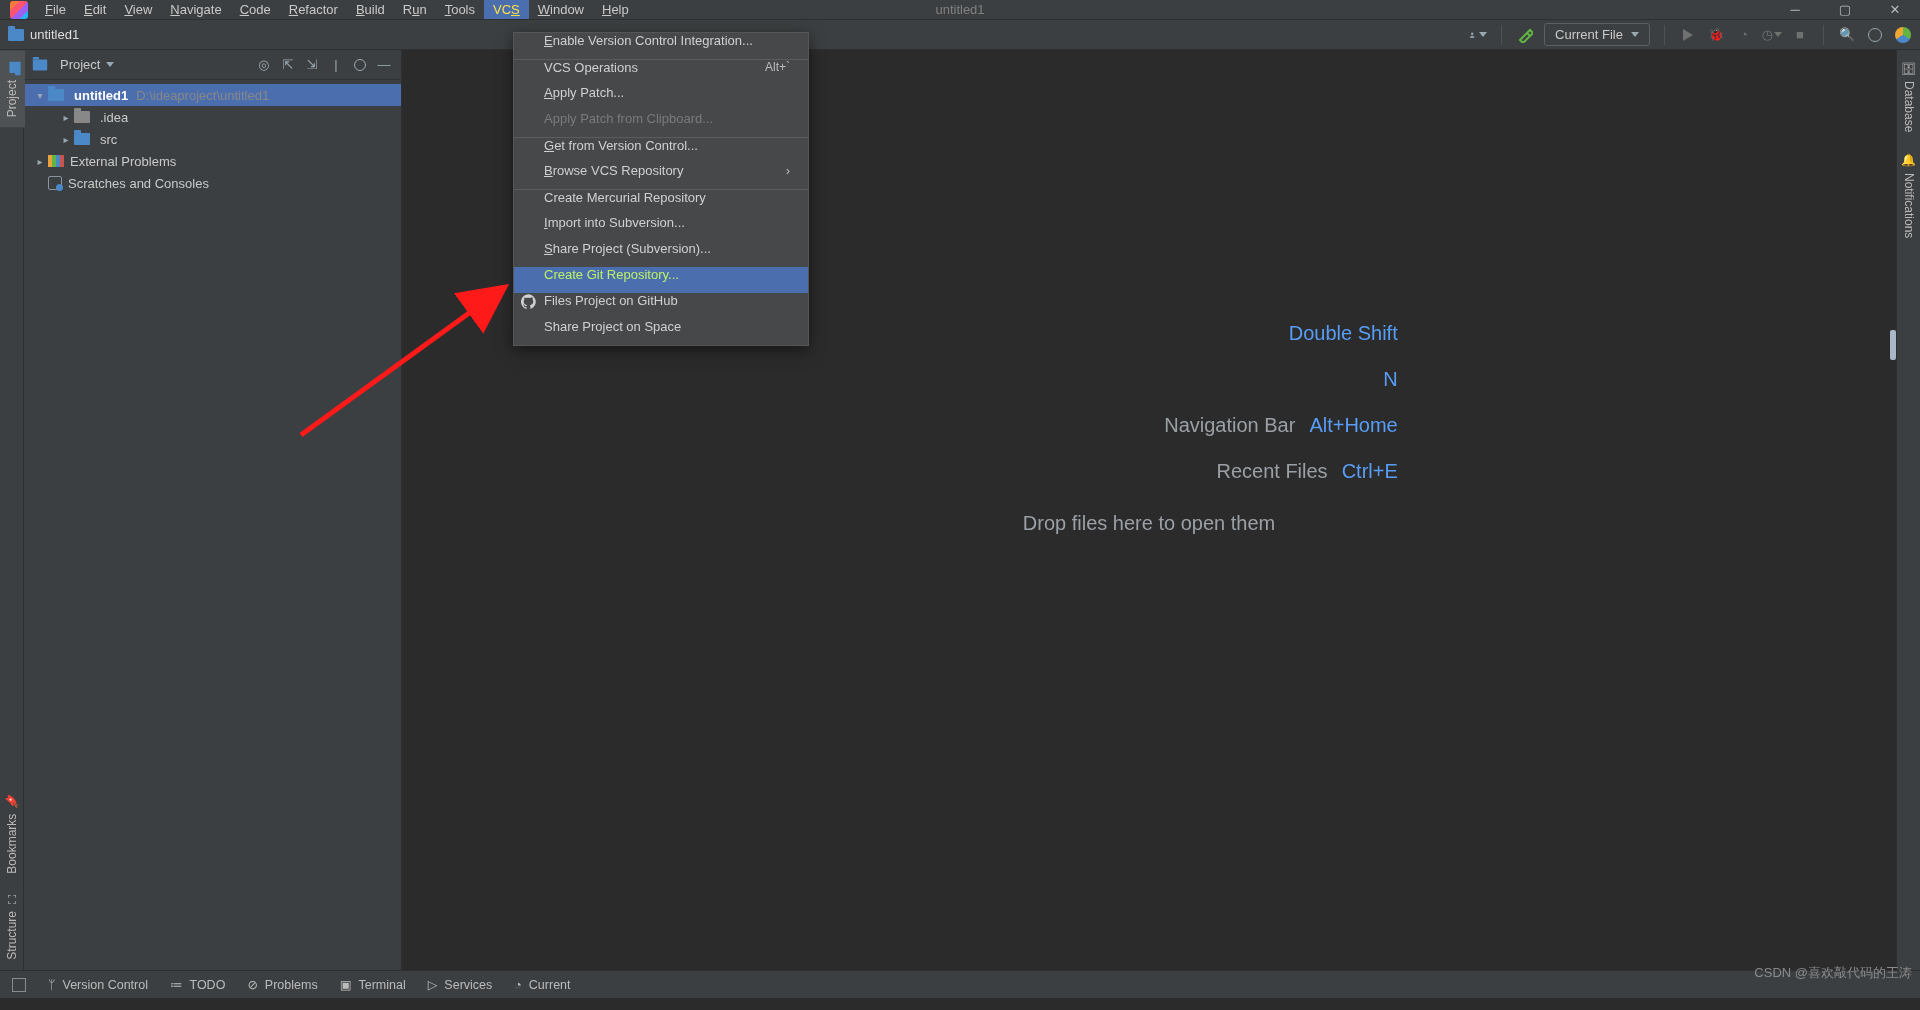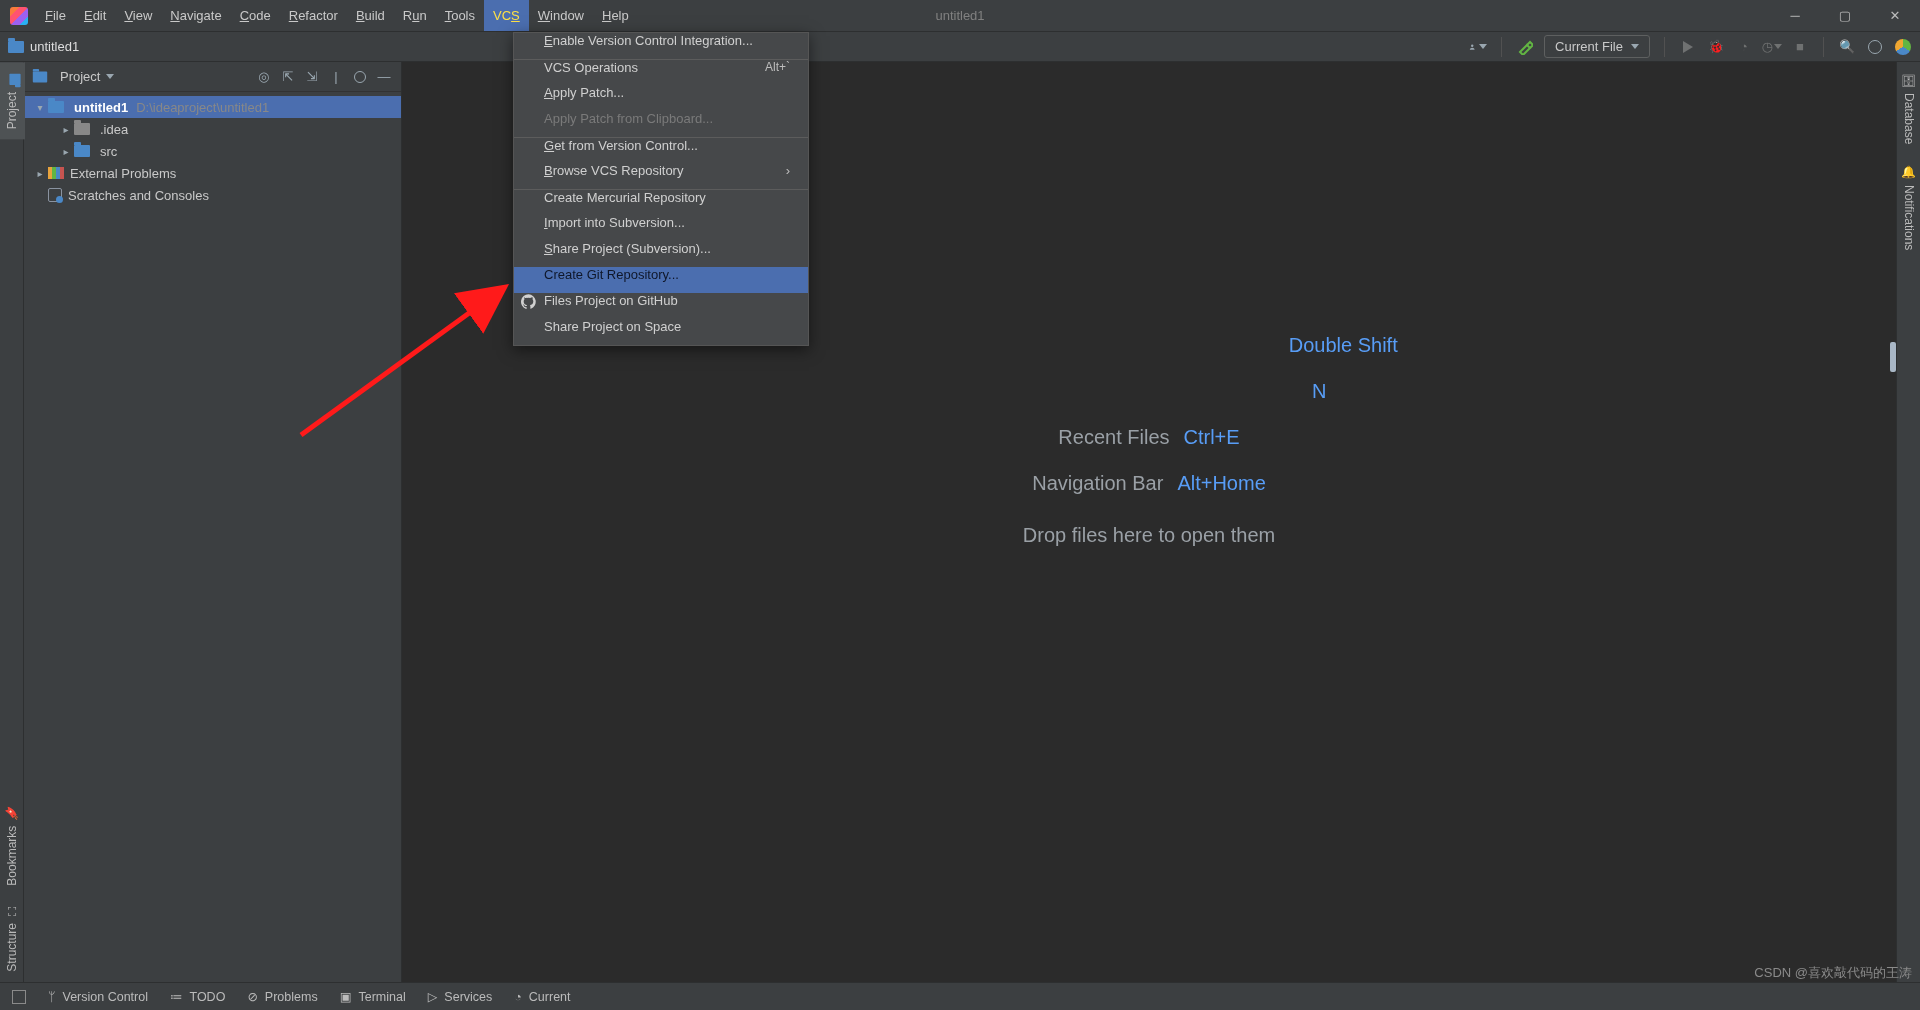--- a/index.html
+++ b/index.html
@@ -5,21 +5,21 @@
   :root{
     --bg:#2b2b2b; --panel:#3c3f41; --panel-dark:#313335; --border:#515151;
     --text:#bbbbbb; --text-dim:#808080; --text-bright:#c9c9c9;
     --accent:#4a88c7; --accent-bright:#589df6; --selection:#4b6eaf;
     --menu-bg:#46484a; --menu-hover:#4b6eaf; --top:#3c3f41;
   }
   *{box-sizing:border-box;font-family:"Segoe UI",Arial,sans-serif;user-select:none}
   body{margin:0;width:1920px;height:1010px;background:var(--bg);color:var(--text);overflow:hidden;font-size:13px;position:relative}
   u{text-decoration:underline}
   
-  .titlebar{height:32px;background:var(--top);display:flex;align-items:center;border-bottom:1px solid #2d2f30;position:relative}
+  .titlebar{height:20px;background:var(--top);display:flex;align-items:center;border-bottom:1px solid #2d2f30;position:relative}
   .app-icon{width:18px;height:18px;margin:0 8px 0 10px;background:linear-gradient(135deg,#f97b3c 0 25%,#ff5370 25% 50%,#9d60f0 50% 75%,#2ab1f3 75%);border-radius:3px}
   .menubar{display:flex;height:100%}
   .menu-item{padding:0 9px;display:flex;align-items:center;color:var(--text-bright);font-size:13px;cursor:default}
   .menu-item.active{background:var(--menu-hover);color:#fde047}
   .title-center{position:absolute;left:50%;transform:translateX(-50%);color:var(--text-dim);font-size:13px}
   .win-controls{margin-left:auto;display:flex}
   .win-btn{width:50px;height:32px;display:flex;align-items:center;justify-content:center;color:var(--text)}
   
   .navbar{height:30px;background:var(--top);display:flex;align-items:center;padding:0 8px;border-bottom:1px solid #2d2f30}
   .folder-icon{width:16px;height:12px;background:#4a88c7;border-radius:1px;margin-right:6px;position:relative}
@@ -50,26 +50,26 @@
   .path{color:#888;margin-left:8px}
   .lib-ic{width:16px;height:12px;display:inline-block;background:linear-gradient(90deg,#e8a33d 0 25%,#62b543 25% 50%,#4a88c7 50% 75%,#c75450 75%);margin-right:2px}
   .file-ic{width:14px;height:14px;background:#8a93a0;margin-right:2px;border-radius:1px;position:relative}
   .file-ic::after{content:'';position:absolute;right:-1px;bottom:-1px;width:6px;height:6px;border-radius:50%;background:#62b543}
   .scratch-ic{width:14px;height:14px;border:1px solid #8a93a0;border-radius:2px;position:relative;margin-right:2px}
   .scratch-ic::after{content:'';position:absolute;right:-2px;bottom:-2px;width:7px;height:7px;border-radius:50%;background:#4a88c7}
   
   .editor{flex:1;background:var(--bg);display:flex;align-items:flex-start;justify-content:center;position:relative}
   .empty-hints{margin-top:260px;text-align:center;font-size:20px;color:#9aa0a6;line-height:46px}
   .empty-hints .hl{color:var(--accent-bright)}
-  .row{display:flex;gap:14px;justify-content:center;align-items:center}
+  .row{display:flex;gap:14px;justify-content:flex-end;align-items:center}
   
   .popup{position:absolute;left:513px;top:32px;width:296px;background:var(--menu-bg);border:1px solid #555;box-shadow:0 4px 14px rgba(0,0,0,.5);z-index:50}
   .popup .mi{height:26px;display:flex;padding:0 18px 0 30px;color:#d0d0d0;font-size:13px;position:relative}
   .popup .mi.sep{border-top:1px solid #5c5c5c}
-  .popup .mi.hi{background:var(--menu-hover);color:#0f172a}
+  .popup .mi.hi{background:var(--menu-hover);color:#bef264}
   .popup .mi.disabled{color:#7a7a7a}
   .popup .sc{margin-left:auto;color:#bdbdbd;font-size:12px}
   .popup .arr{margin-left:auto;color:#bdbdbd}
   .popup .ico{position:absolute;left:6px;width:16px;height:16px;display:flex;align-items:center;justify-content:center;color:#bbb}
   
   .statusbar{height:28px;background:var(--top);display:flex;align-items:center;padding:0 12px;border-top:1px solid #2d2f30;font-size:12.5px;color:var(--text);gap:22px}
   .status-item{display:flex;align-items:center;gap:7px}
   .sq{width:14px;height:14px;border:1.5px solid #8a8a8a}
   
   .arrow-annot{position:absolute;left:295px;top:275px;pointer-events:none;z-index:60}
@@ -284,26 +284,26 @@
     <div class="empty-hints">
       <div class="row" style="margin-left:290px">
           <span style="visibility:hidden">Search Everywhere</span>
           <span class="hl" style="margin-left:-90px">Double Shift</span>
         </div>
       <div class="row" style="margin-left:300px">
           <span style="visibility:hidden">Go</span>
           <span class="hl">N</span>
         </div>
       <div class="row">
+          <span>Navigation Bar</span>
+          <span class="hl">Alt+Home</span>
+        </div>
+      <div class="row">
           <span>Recent Files</span>
           <span class="hl">Ctrl+E</span>
-        </div>
-      <div class="row">
-          <span>Navigation Bar</span>
-          <span class="hl">Alt+Home</span>
         </div>
       <div style="margin-top:6px"><span>Drop files here to open them</span></div>
     </div>
     <div class="right-stripe"></div>
   </div>
 
   <div class="gutter-right">
     <div class="side-tab">
       <span>🗄</span>
       <span>Database</span>

